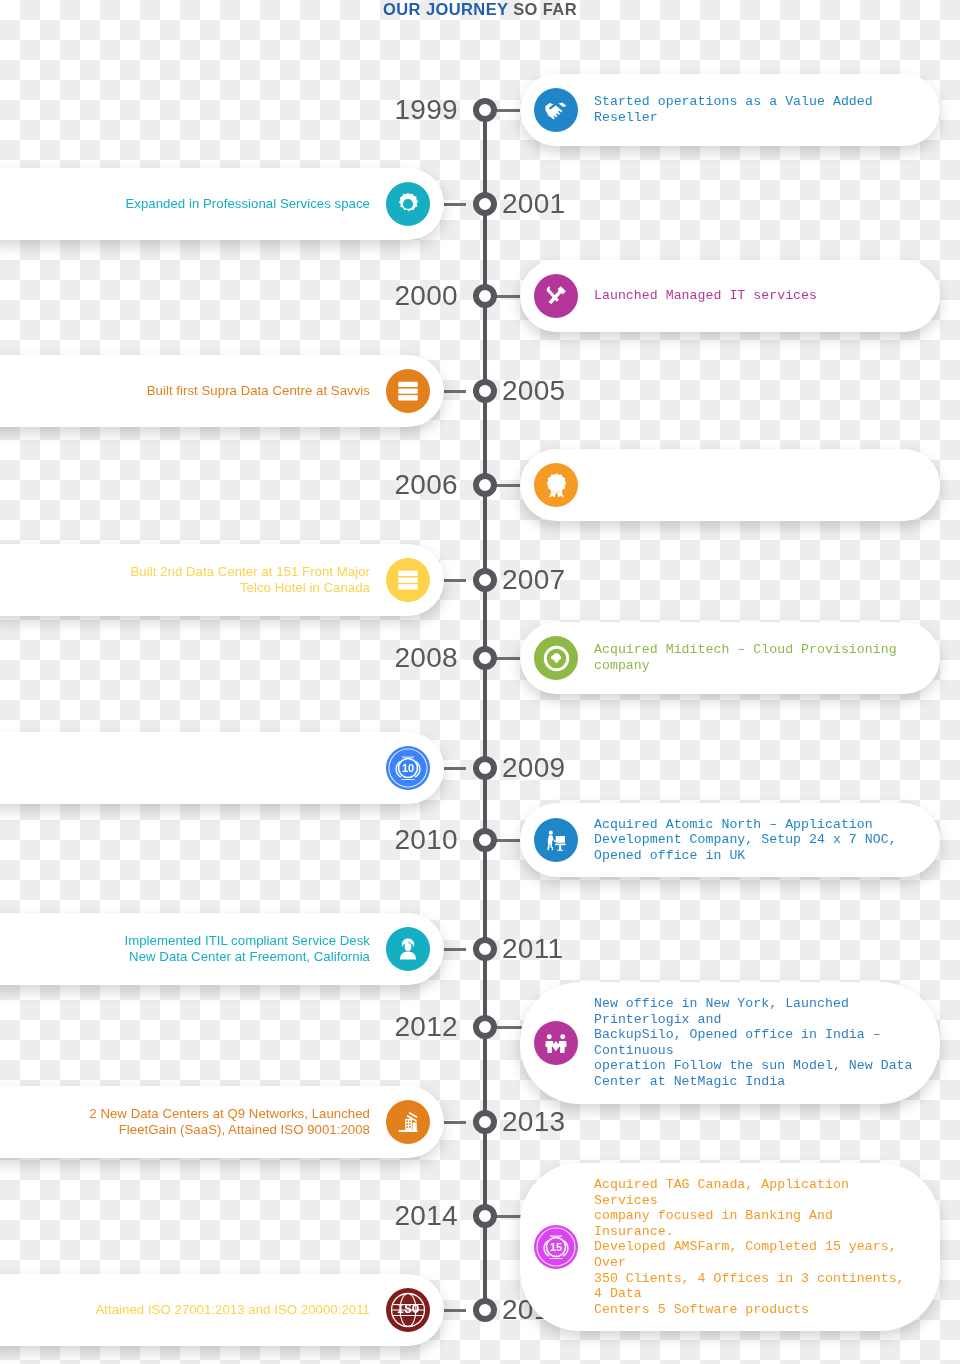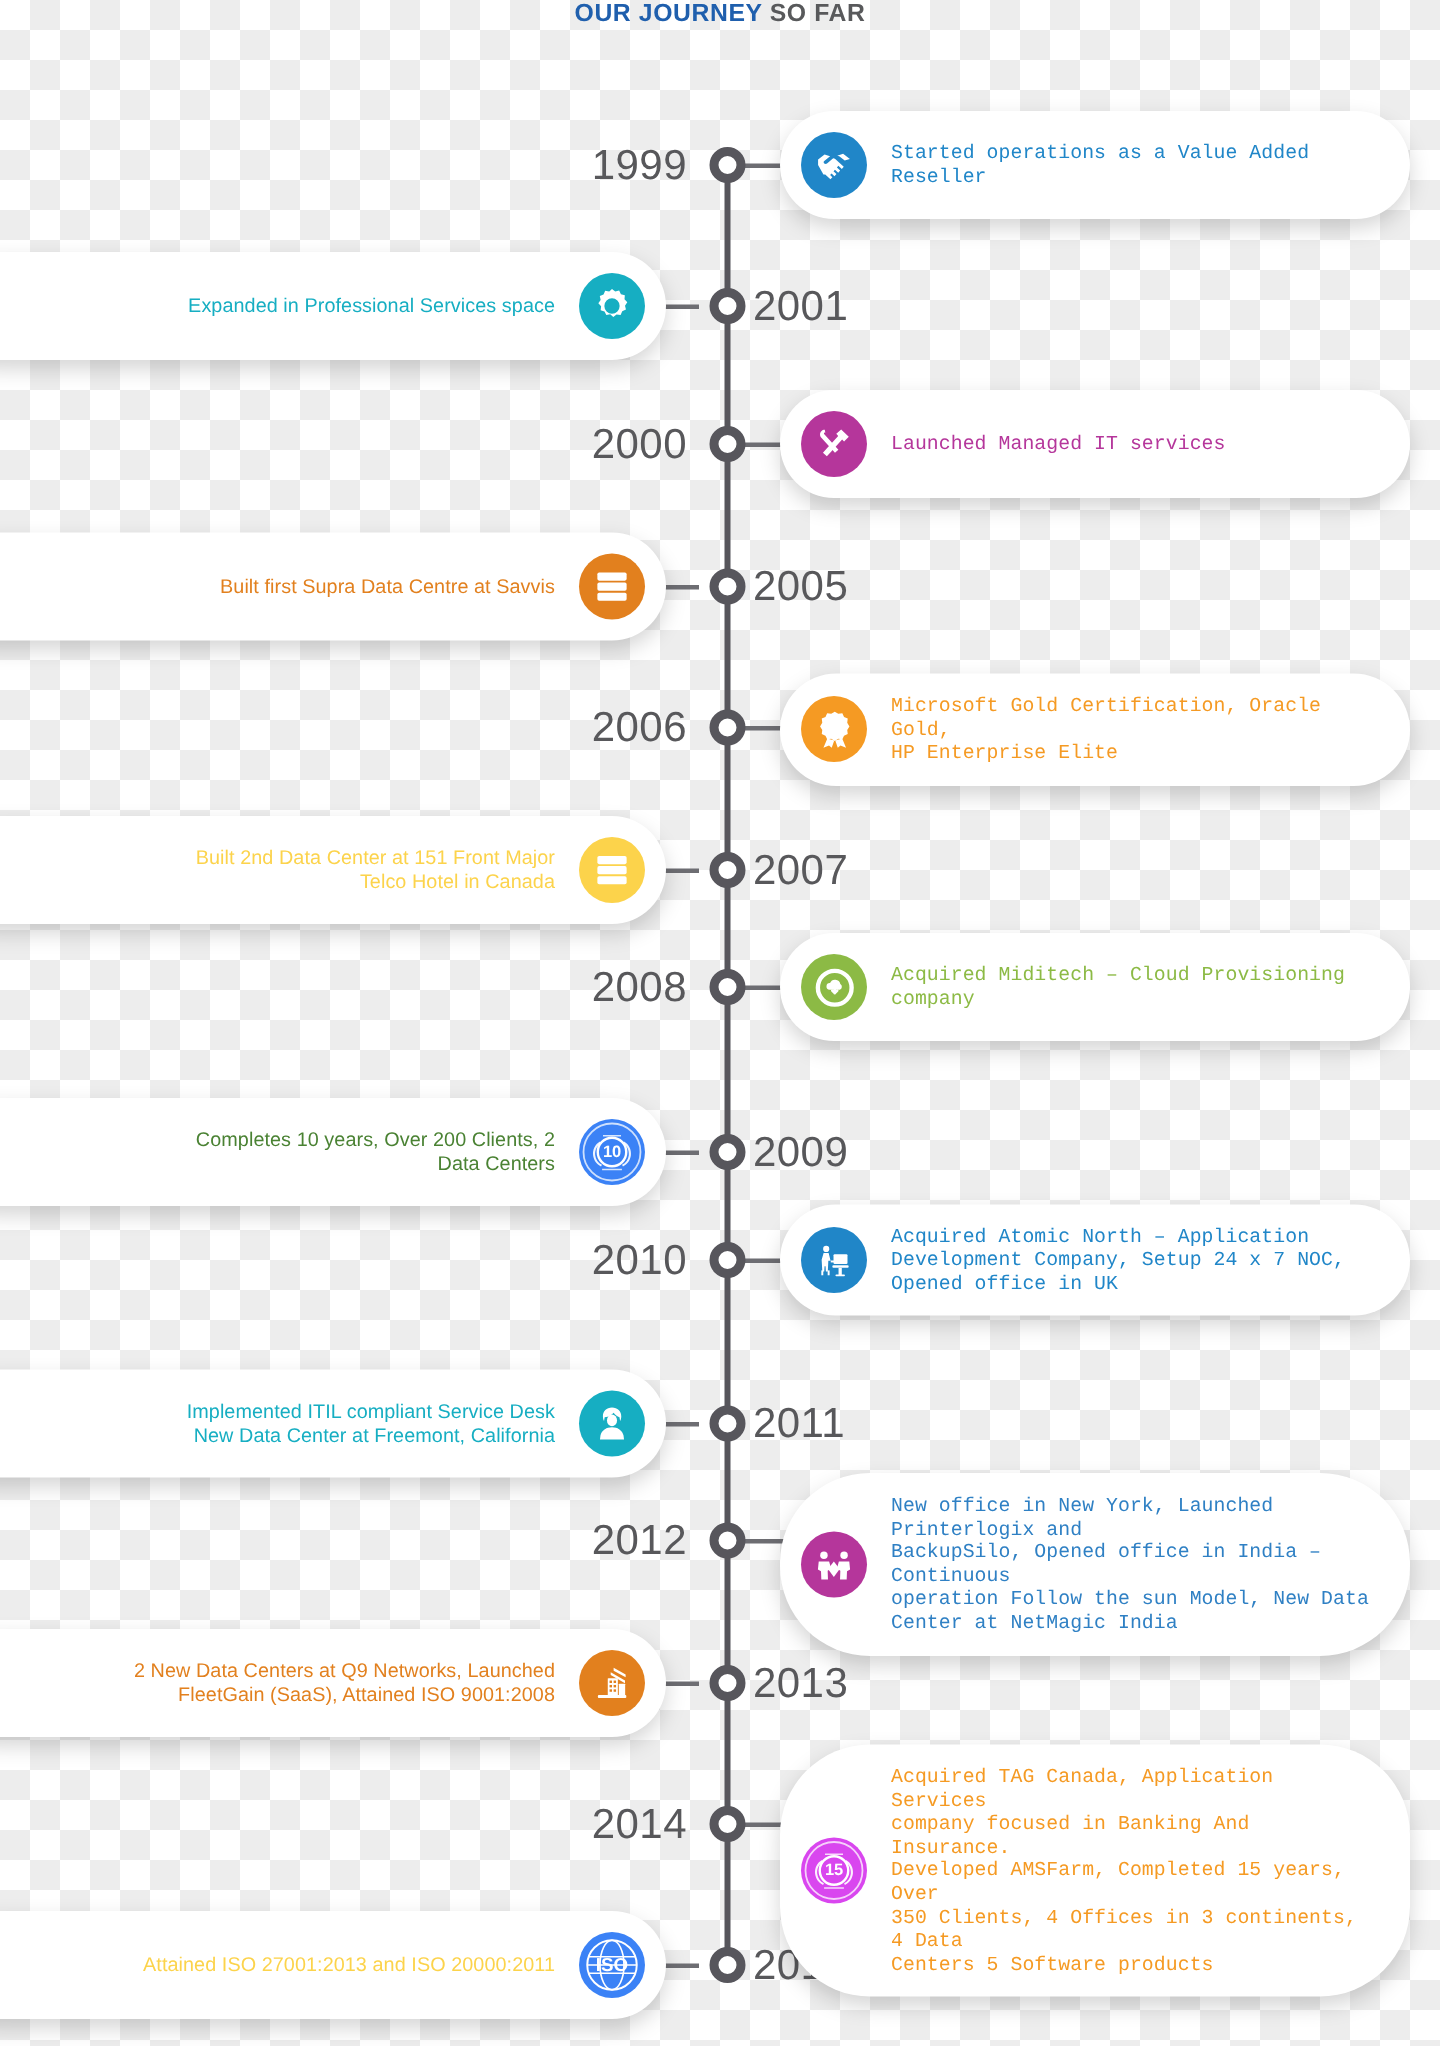--- a/index.html
+++ b/index.html
@@ -229,22 +229,20 @@
       <div class="dot"></div>
       <div class="year to-left">2006</div>
       <div class="card right" style="top: -36px;">
         <div class="icon-badge" style="background: rgb(245, 154, 35);">
           <svg width="27" height="27" viewBox="0 0 24 24" fill="white">
         <path d="M12 1.3l2.1 1.2 2.4-.3 1 2.2 2.2 1-.3 2.4L20.7 10l-1.3 2.1.3 2.4-2.2 1-1 2.2-2.4-.3L12 18.7l-2.1-1.3-2.4.3-1-2.2-2.2-1 .3-2.4L3.3 10l1.3-2.2-.3-2.4 2.2-1 1-2.2 2.4.3z"></path>
         <circle cx="12" cy="10" r="3.5" fill="none" stroke="white" stroke-width="0"></circle>
         <path d="M7.6 17.2L5.3 22.7l3.3-1.4 1.6 1.4 1.5-4.3zM16.4 17.2l2.3 5.5-3.3-1.4-1.6 1.4-1.5-4.3z"></path>
       </svg>
         </div>
-        <div class="card-text" style="color: rgb(245, 154, 35);">Microsoft Gold Certification, Oracle Gold,
-HP Enterprise Elite</div>
       </div>
     </div>
     <div class="row" style="top: 580px;">
       <div class="connector to-left"></div>
       <div class="dot"></div>
       <div class="year to-right">2007</div>
       <div class="card left" style="top: -36px;">
         <div class="icon-badge" style="background: rgb(252, 211, 75);">
           <svg width="26" height="26" viewBox="0 0 24 24" fill="white">
         <rect x="3" y="3.4" width="18" height="5" rx="1.1"></rect>
@@ -279,22 +277,20 @@
         <div class="icon-badge" style="background: #3b82f6;">
           <svg width="40" height="40" viewBox="0 0 40 40">
         <circle cx="20" cy="20" r="19" fill="none" stroke="rgba(255,255,255,0.75)" stroke-width="1.2"></circle>
         <circle cx="20" cy="20" r="9.5" fill="none" stroke="white" stroke-width="1.6"></circle>
         <path d="M12 13c-3.4 2-5 5.4-4.6 9.2.4 3.4 2.4 6.1 5.3 7.5l.6-1.2c-2.5-1.2-4.2-3.5-4.5-6.4-.3-3.2 1-6 3.8-7.8z" fill="white" opacity="0.92"></path>
         <path d="M28 13c3.4 2 5 5.4 4.6 9.2-.4 3.4-2.4 6.1-5.3 7.5l-.6-1.2c2.5-1.2 4.2-3.5 4.5-6.4.3-3.2-1-6-3.8-7.8z" fill="white" opacity="0.92"></path>
         <path d="M14 8.6h12v1.1H14zM13.4 31.1h13.2v1H13.4z" fill="white" opacity="0.8"></path>
       </svg>
           <span class="medallion-num">10</span>
         </div>
-        <div class="card-text" style="color: rgb(74, 130, 51);">Completes 10 years, Over 200 Clients, 2
-Data Centers</div>
       </div>
     </div>
     <div class="row" style="top: 840px;">
       <div class="connector to-right"></div>
       <div class="dot"></div>
       <div class="year to-left">2010</div>
       <div class="card right" style="top: -37.5px;">
         <div class="icon-badge" style="background: rgb(32, 134, 200);">
           <svg width="26" height="26" viewBox="0 0 24 24" fill="white">
         <circle cx="7.2" cy="5.2" r="1.9"></circle>
@@ -394,21 +390,21 @@
 Developed AMSFarm, Completed 15 years, Over
 350 Clients, 4 Offices in 3 continents, 4 Data
 Centers 5 Software products</div>
       </div>
     </div>
     <div class="row" style="top: 1310px;">
       <div class="connector to-left"></div>
       <div class="dot"></div>
       <div class="year to-right">2015</div>
       <div class="card left" style="top: -36px;">
-        <div class="icon-badge" style="background: #3b82f6;">
+        <div class="icon-badge" style="background: #7f1d1d; font-family: Liberation Mono, monospace;">
           <svg width="40" height="40" viewBox="0 0 40 40">
         <circle cx="20" cy="20" r="16.5" fill="none" stroke="white" stroke-width="1.3"></circle>
         <ellipse cx="20" cy="20" rx="8" ry="16.5" fill="none" stroke="white" stroke-width="1.1"></ellipse>
         <path d="M4.4 14.5h31.2M4.4 25.5h31.2M3.5 20h33" stroke="white" stroke-width="1.1" fill="none"></path>
       </svg>
           <span class="medallion-num iso">ISO</span>
         </div>
         <div class="card-text" style="color: rgb(252, 211, 75);">Attained ISO 27001:2013 and ISO 20000:2011</div>
       </div>
     </div>

